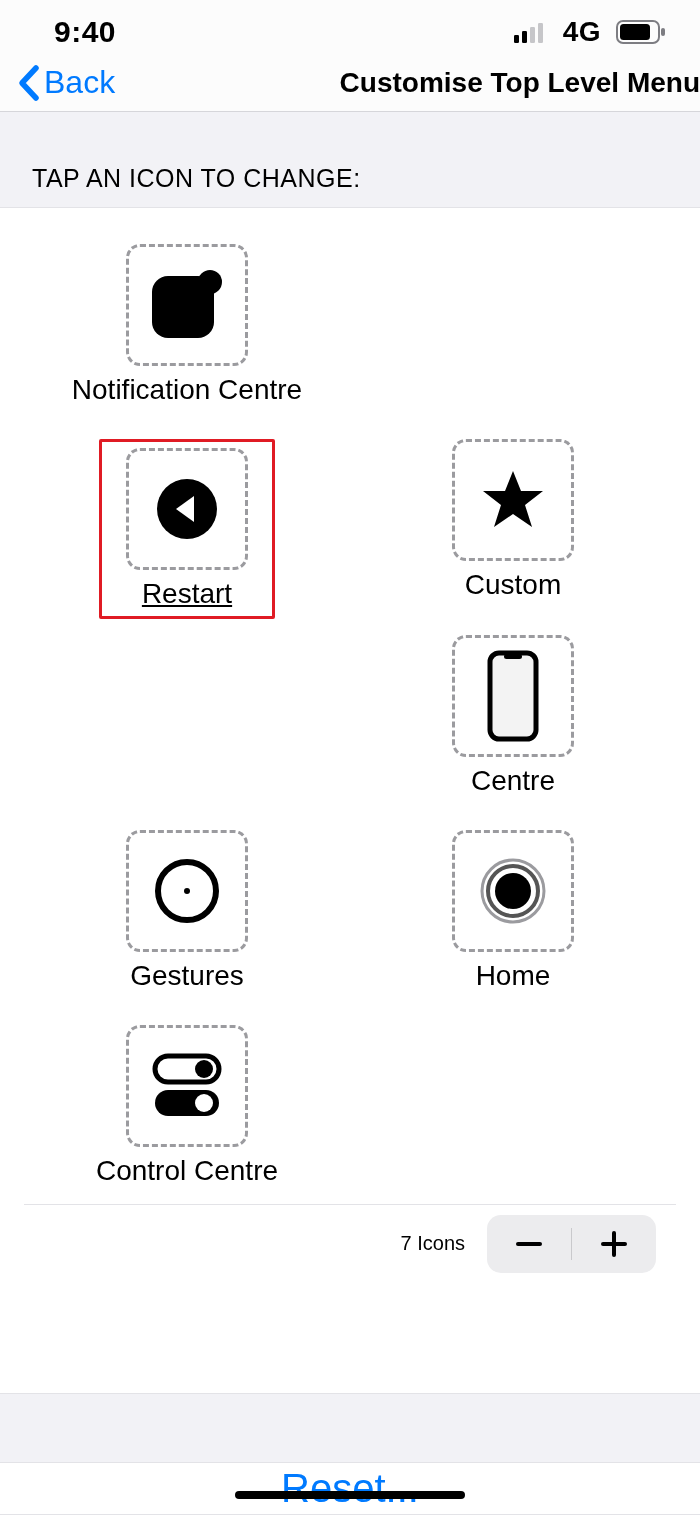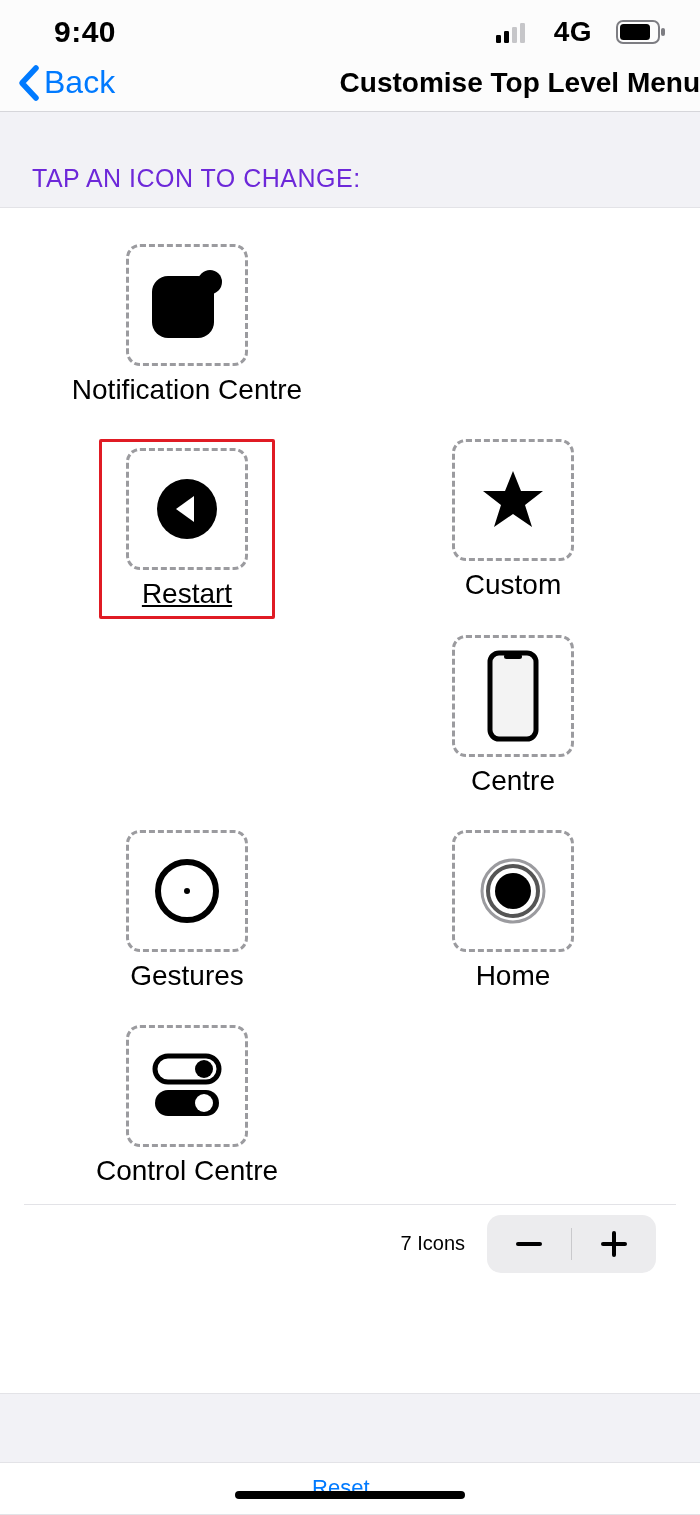--- a/index.html
+++ b/index.html
@@ -2,31 +2,31 @@
 <html><head>
 <meta charset="utf-8">
 <style>
   * { box-sizing: border-box; margin: 0; padding: 0; }
   html, body { width: 700px; height: 1515px; font-family: -apple-system, "Helvetica Neue", Arial, sans-serif; background: #f2f2f6; overflow: hidden; }
   .screen { width: 700px; height: 1515px; background: #f2f2f6; display: flex; flex-direction: column; position: relative; }
 
   
   .status-bar { height: 80px; display: flex; align-items: center; justify-content: space-between; padding: 8px 34px 0 54px; background: #fcfcfc; }
   .status-time { font-size: 30px; font-weight: 700; letter-spacing: 0.5px; }
-  .status-right { display: flex; align-items: center; gap: 24px; }
+  .status-right { display: flex; align-items: center; gap: 15px; }
   .status-net { font-size: 28px; font-weight: 600; letter-spacing: 0.5px; }
 
   
   .nav-bar { height: 85px; background: #fcfcfc; border-bottom: 1px solid #d6d6da; display: flex; align-items: center; position: relative; }
   .nav-back { display: flex; align-items: center; gap: 2px; color: #007aff; font-size: 32px; padding-left: 16px; cursor: pointer; }
   .nav-title { position: absolute; left: 0; right: 0; text-align: right; font-size: 28px; font-weight: 700; pointer-events: none; }
   .nav-title-inner { pointer-events: auto; }
 
   
-  .section-header { padding: 52px 32px 14px 32px; color: #6d28d9; font-size: 25px; letter-spacing: 0.5px; }
+  .section-header { padding: 52px 32px 14px 32px; color: #000000; font-size: 25px; letter-spacing: 0.5px; }
 
   
   .grid-panel { background: #ffffff; border-top: 1px solid #e3e3e7; border-bottom: 1px solid #e3e3e7; padding: 20px 24px 110px 24px; }
   .icon-grid { display: grid; grid-template-columns: repeat(2, 1fr); }
   .icon-cell { display: flex; flex-direction: column; align-items: center; justify-content: flex-start; padding-top: 16px; min-height: 195px; }
   .icon-box { width: 122px; height: 122px; border: 3px dashed #9b9b9f; border-radius: 14px; display: flex; align-items: center; justify-content: center; cursor: pointer; }
   .icon-label { margin-top: 8px; font-size: 28px; color: #000; text-align: center; line-height: 1.15; }
 
   .highlight-box { border: 3px solid #e01b24; padding: 6px 24px 6px 24px; border-radius: 2px; text-decoration: underline; }
   .icon-cell.highlighted { position: relative; }
@@ -34,21 +34,21 @@
   
   .stepper-row { display: flex; align-items: center; justify-content: flex-end; padding: 10px 20px 10px 32px; border-top: 1px solid #e3e3e7; gap: 22px; }
   .stepper-label { font-size: 20px; color: #000; }
   .stepper { display: flex; align-items: center; background: #ececee; border-radius: 14px; overflow: hidden; height: 58px; }
   .stepper-btn { width: 84px; height: 58px; display: flex; align-items: center; justify-content: center; cursor: pointer; font-size: 36px; font-weight: 400; color: #000; }
   .stepper-btn.minus { font-size: 44px; }
   .stepper-div { width: 1px; height: 32px; background: #c9c9cc; }
 
   
   .reset-row { margin-top: 68px; background: #ffffff; border-top: 1px solid #e3e3e7; border-bottom: 1px solid #e3e3e7; height: 80px; display: flex; align-items: center; justify-content: center; cursor: pointer; }
-  .reset-text { color: #007aff; font-size: 22px; }
+  .reset-text { color: #007aff; font-size: 40px; }
 
   
   .home-indicator { position: absolute; bottom: 16px; left: 50%; transform: translateX(-50%); width: 230px; height: 8px; background: #000; border-radius: 6px; }
 
   
   .status-right svg { display: block; }
 </style>
 </head>
 <body>
 

